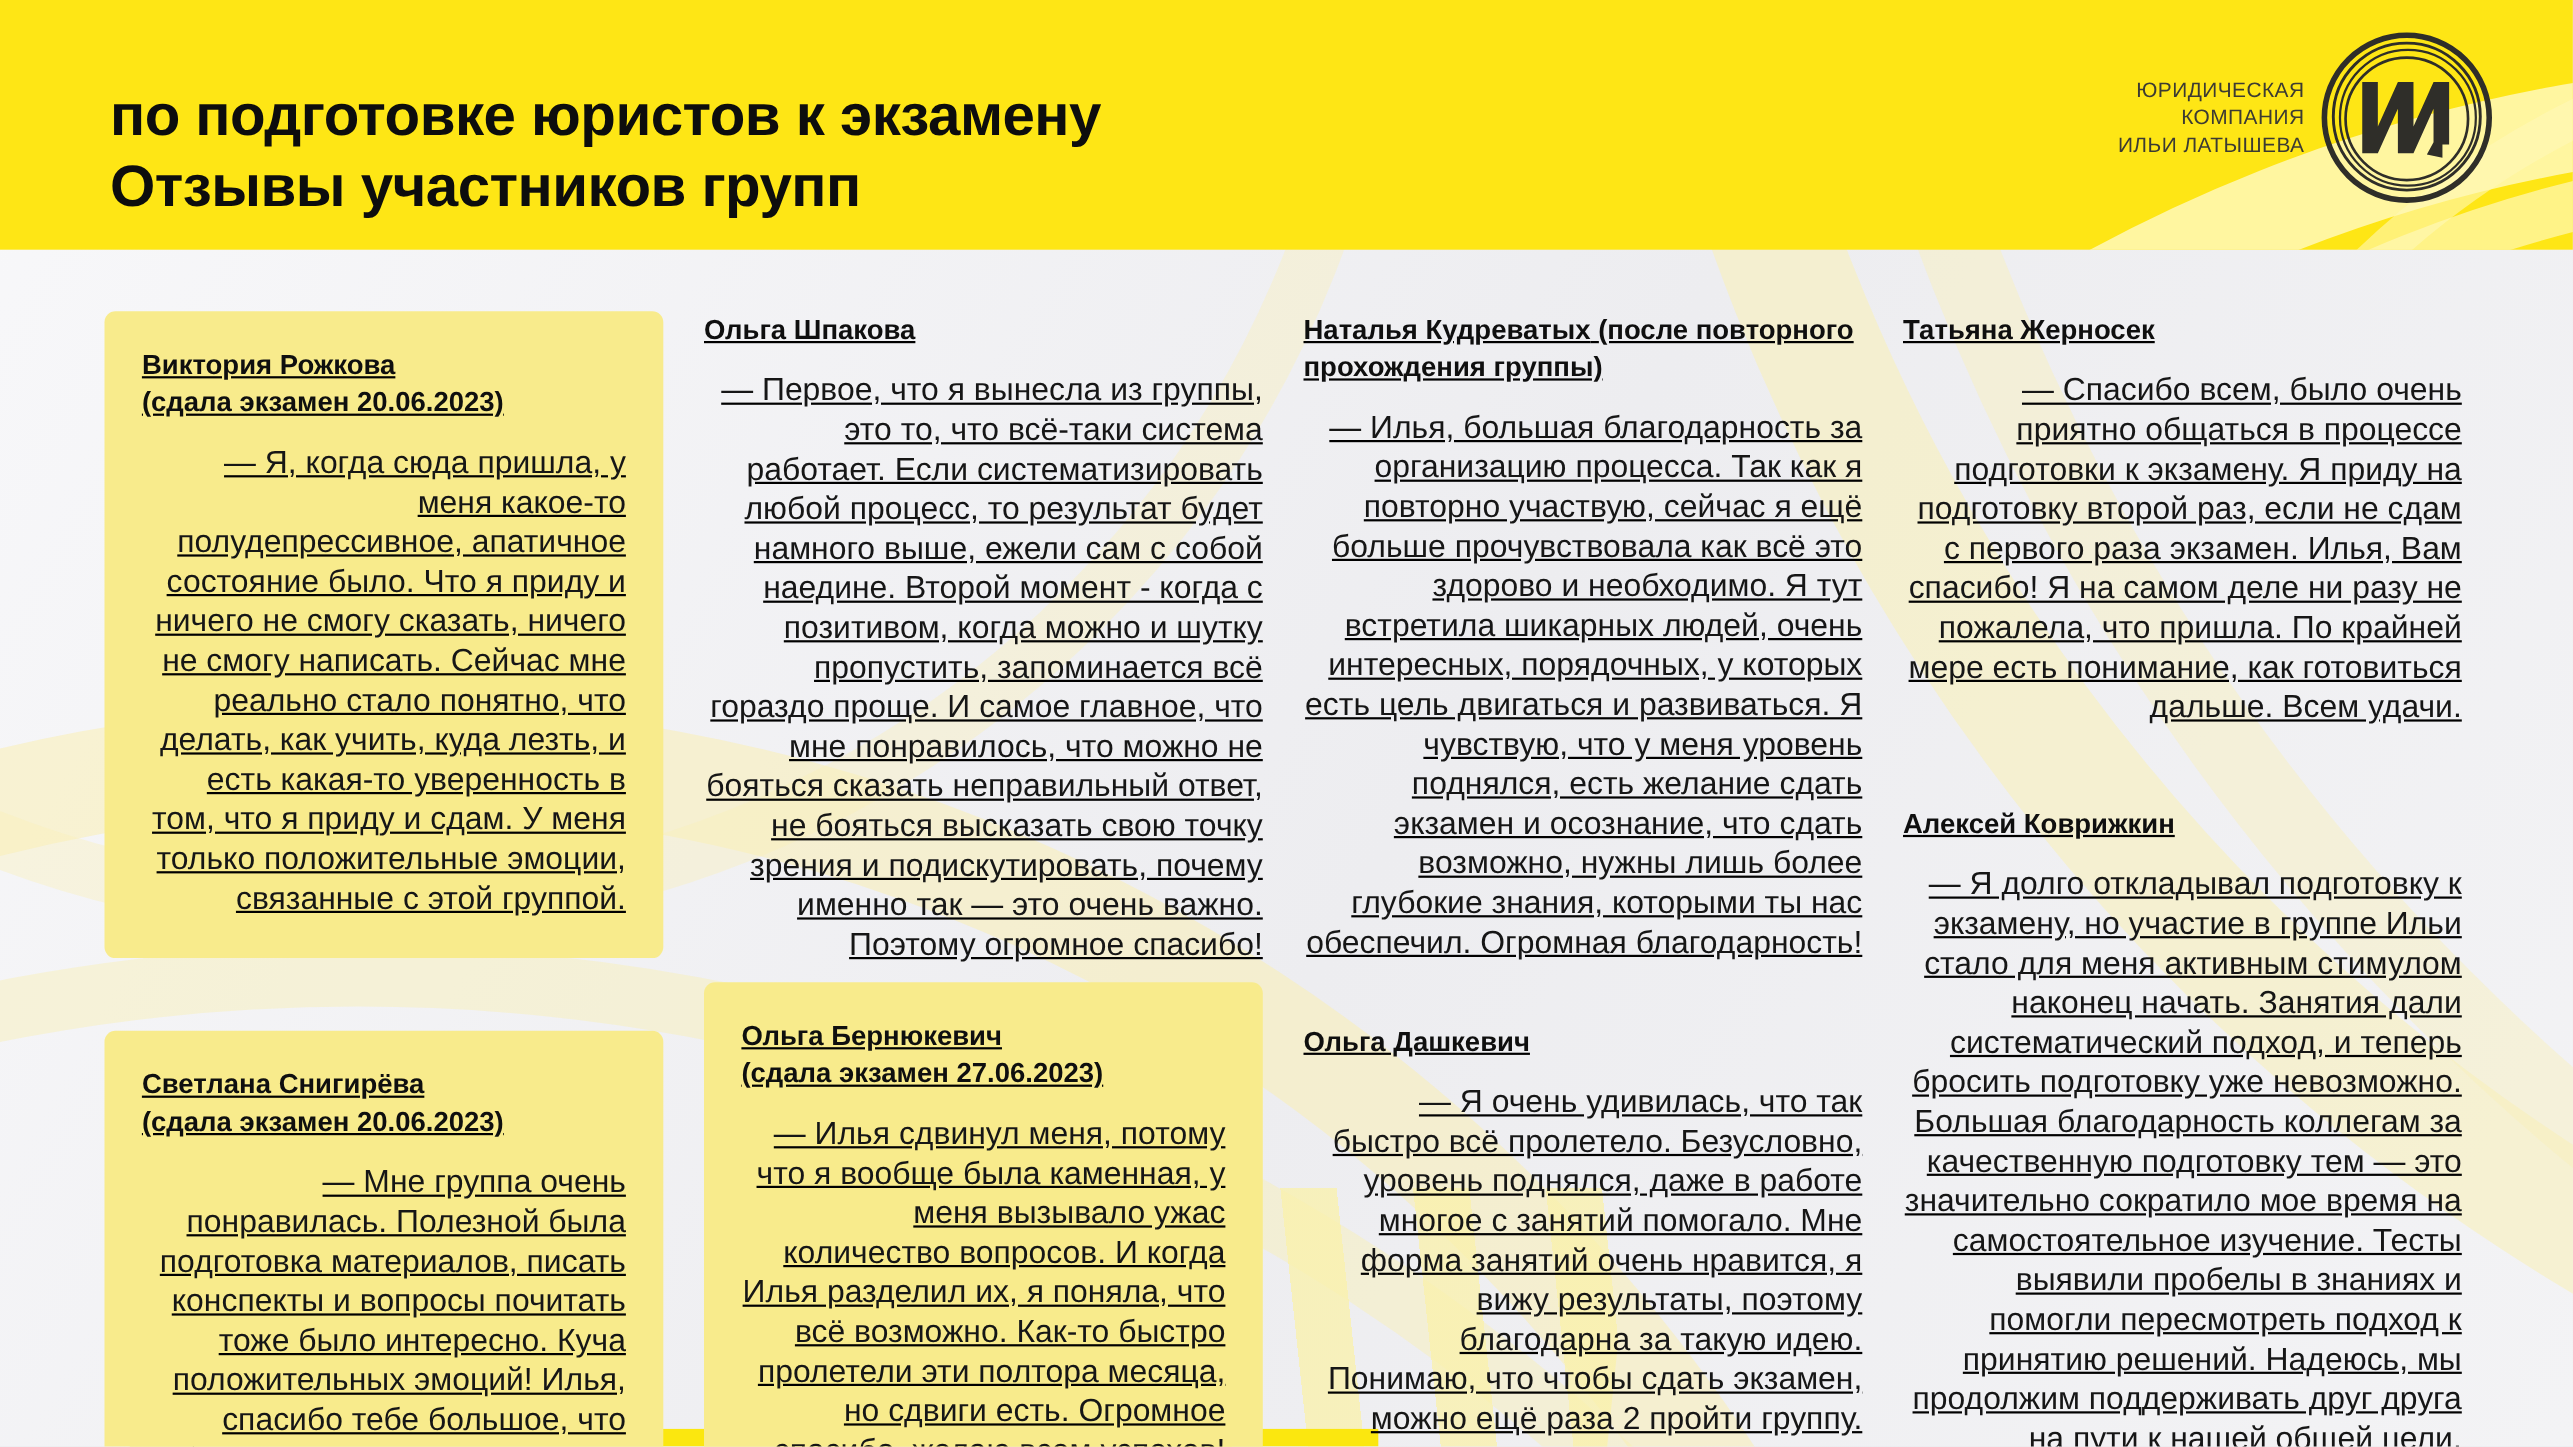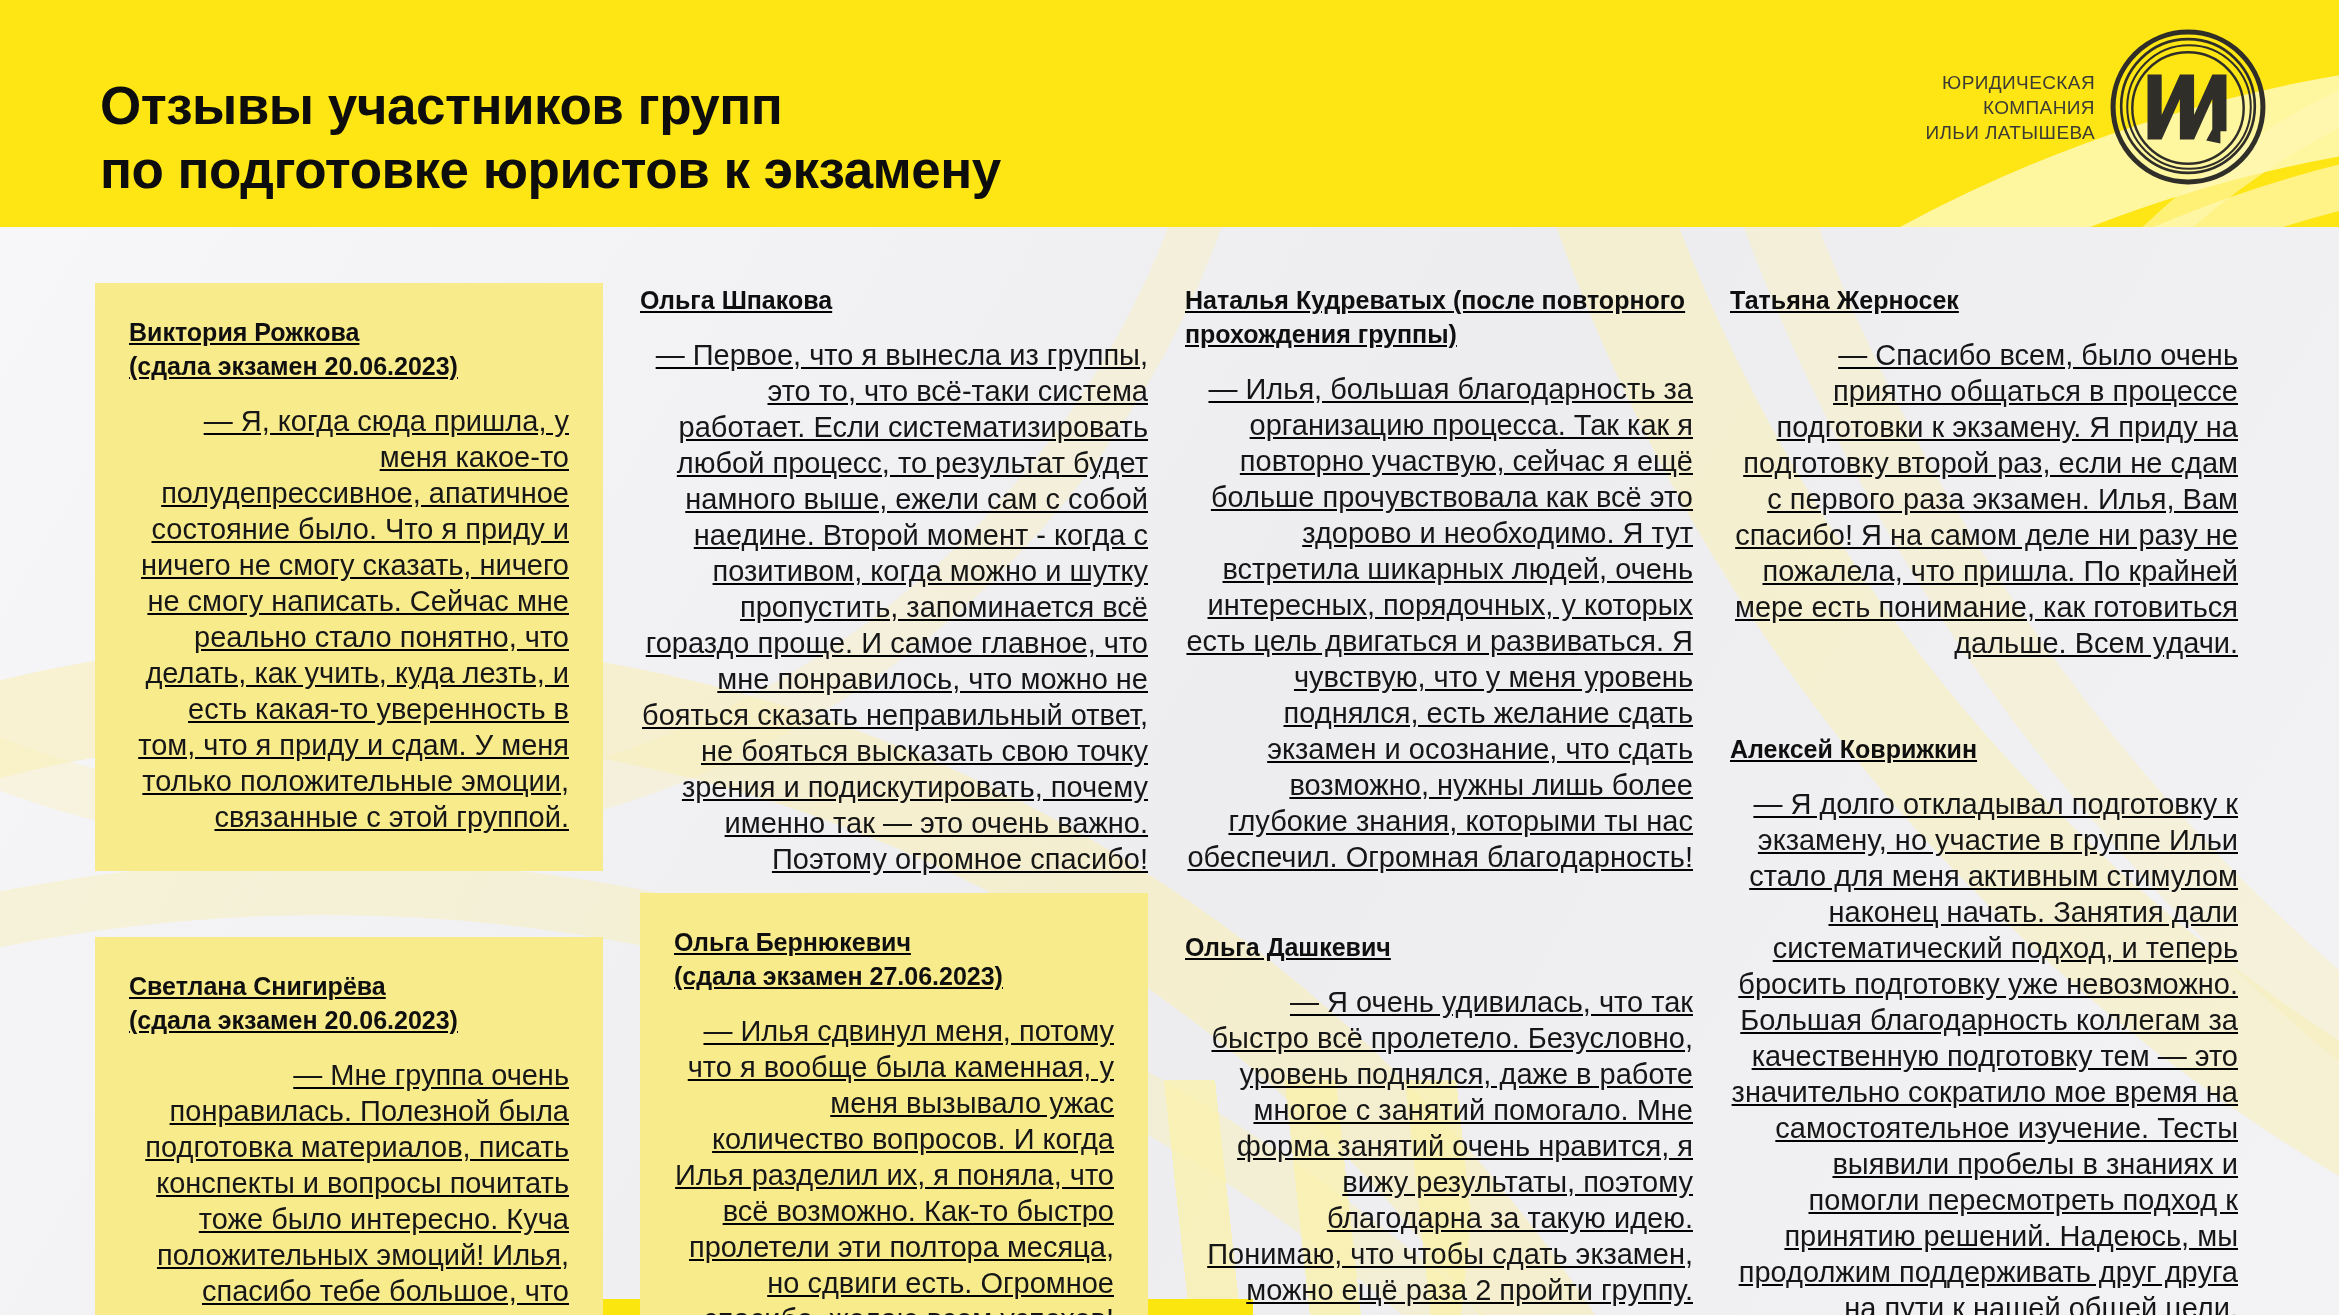--- a/index.html
+++ b/index.html
@@ -30,21 +30,21 @@
          font-size:53px;line-height:64px;letter-spacing:-0.5px;}
   .logo{position:absolute;top:26px;right:70px;display:flex;align-items:center;gap:12px;}
   .logo-text{text-align:right;font-weight:normal;font-size:19px;line-height:25px;color:#3c3b33;letter-spacing:0.4px;}
   .logo-mark{width:162px;height:162px;display:block;}
 
   
   .content{position:absolute;z-index:2;left:95px;top:270px;width:2160px;
            display:grid;grid-template-columns:repeat(4,508px);column-gap:37px;align-items:start;}
   .col{display:block;text-decoration:underline;}
   .card{color:#161616;}
-  .card.boxed{background:#F8EB8C;padding:32px 34px 36px 34px;}
+  .card.boxed{background:#F8EB8C;padding:32px 34px 36px 34px;border-radius:10px;}
   .card-head{margin:0;font-size:25px;line-height:34px;font-weight:bold;color:#0f0f0f;}
   .sub-block{display:block;}
   .card-text{margin:20px 0 0 0;font-size:29px;line-height:36px;text-align:right;}
   .mt13{margin-top:13px}.mt66{margin-top:66px}.mt16{margin-top:16px}.mt55{margin-top:55px}.mt95{margin-top:71px}
 </style>
 </head>
 <body>
 
 <div class="page">
 
@@ -55,22 +55,22 @@
   <div class="decor arc arc5"></div>
   <div class="decor stripes"></div>
   <div class="decor footer-strip"></div>
 
   <div class="header-band">
     <div class="harc harc1"></div>
     <div class="harc harc2"></div>
     <div class="harc harc3"></div>
 
     <h1 class="title">
+      <span style="display:block">по подготовке юристов к экзамену</span>
       <span style="display:block">Отзывы участников групп</span>
-      <span style="display:block">по подготовке юристов к экзамену</span>
     </h1>
 
     <div class="logo">
       <div class="logo-text">
         <span style="display:block">ЮРИДИЧЕСКАЯ</span>
         <span style="display:block">КОМПАНИЯ</span>
         <span style="display:block">ИЛЬИ ЛАТЫШЕВА</span>
       </div>
       <svg class="logo-mark" viewBox="0 0 160 160" aria-hidden="true">
         <circle cx="80" cy="80" r="74" fill="none" stroke="#2f2e29" stroke-width="5"></circle>

